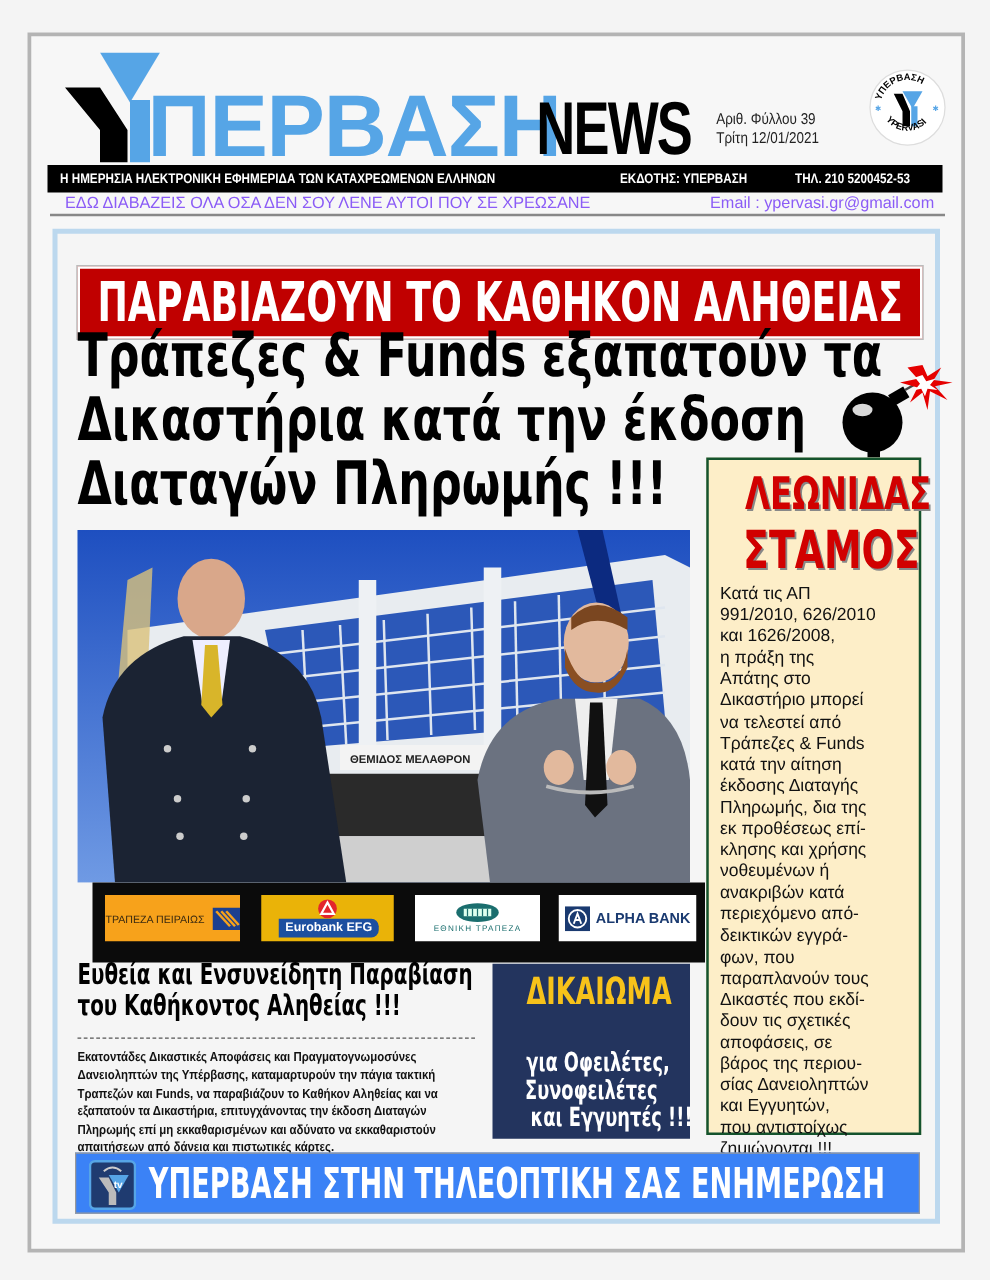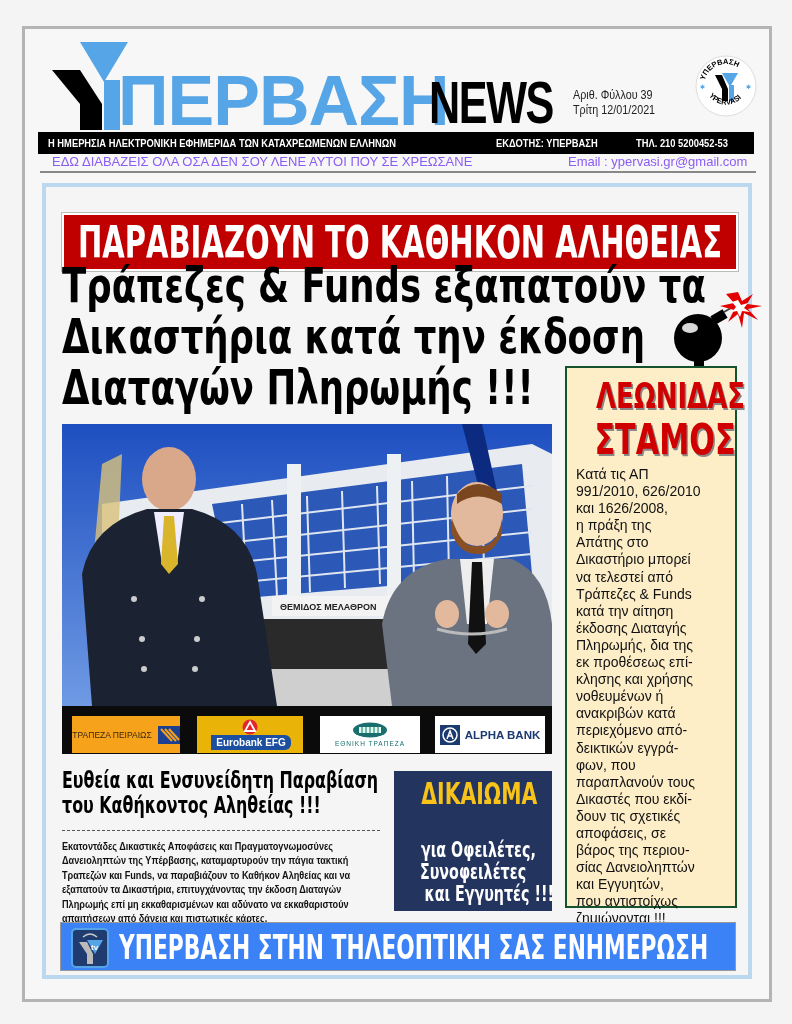--- a/index.html
+++ b/index.html
@@ -87,21 +87,21 @@
     font-weight: normal; font-size: 14px; line-height: 17.1px; color: #111;
   }
   .side-text div { white-space: nowrap; }
 
   
   .photo {
     position: absolute; left: 62px; top: 424px; width: 490px; height: 282px;
     overflow: hidden; background: linear-gradient(180deg, #2f64c9 0%, #5b8be0 40%, #9ab6e8 100%);
   }
   .bank-strip {
-    position: absolute; left: 62px; top: 706px; width: 490px; height: 48px;
+    position: absolute; left: 74px; top: 706px; width: 490px; height: 64px;
     background: #0b0b0b; 
   }
   .bank { position: absolute; top: 10px; height: 37px; display: flex; align-items: center; justify-content: center; }
   .bank.piraeus { left: 10px; width: 108px; background: #f7a21b; color: #3a2a10; font-size: 8.5px; }
   .bank.eurobank { left: 135px; width: 106px; background: #eab308; flex-direction: column; }
   .bank.nbg { left: 258px; width: 100px; background: #fff; flex-direction: column; }
   .bank.alpha { left: 373px; width: 110px; background: #fff; color: #1a3a70; font-size: 11.5px; font-weight: bold; }
 
   
   .sub-headline {

